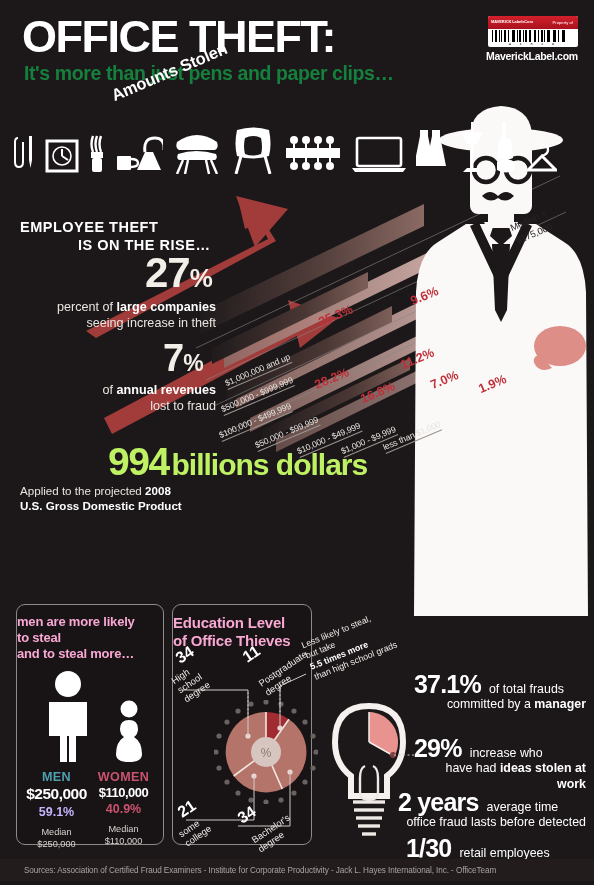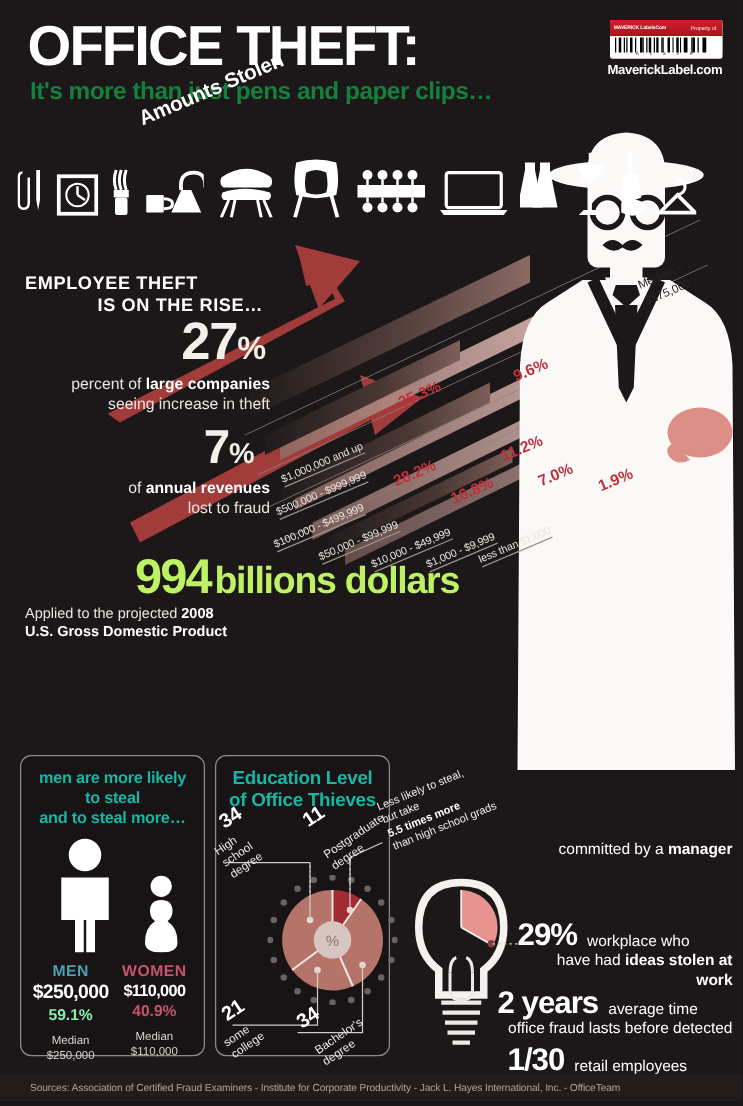--- a/index.html
+++ b/index.html
@@ -132,38 +132,38 @@
 
   
   .panel {
     position: absolute; border: 1px solid #8e8a88; border-radius: 9px;
     background: #181314;
   }
   #panel-gender { left: 16px; top: 604px; width: 148px; height: 241px; }
   #panel-edu    { left: 172px; top: 604px; width: 140px; height: 241px; }
 
   .p-title {
-    text-align: center; color: #14b8a6; font-weight: bold;
+    color: #f9a8d4; font-weight: bold;
     font-size: 13px; line-height: 1.22; padding-top: 9px; letter-spacing: -0.2px;
   }
   .p-title.small { font-size: 15px; }
 
   .figs { position: relative; height: 96px; margin-top: 8px; }
   .fig-m { position: absolute; left: 24px; top: 0; }
   .fig-w { position: absolute; left: 96px; top: 30px; }
 
   .gender-cols { display: flex; padding: 4px 6px 0 6px; }
   .gcol { flex: 1; text-align: center; }
   .glabel { font-size: 12.6px; font-weight: bold; letter-spacing: 0.4px; }
   .glabel.men { color: #4e9fb0; }
   .glabel.women { color: #c9536f; }
   .gamount { font-size: 15.5px; font-weight: bold; color: #ffffff; margin-top: 1px; letter-spacing:-0.5px;}
   .gamount.sm { font-size: 13px; }
   .gpct { font-size: 12.5px; font-weight: bold; margin-top: 2px; }
-  .gpct.men { color: #86efac; }
+  .gpct.men { color: #c4b5fd; }
   .gpct.women { color: #c9536f; }
   .gmed { font-size: 9.2px; color: #d8d4d0; margin-top: 8px; line-height: 1.3; }
 
   
   #edu-pie { position: absolute; left: 214px; top: 700px; }
   .edu-num {
     position: absolute; font-size: 16px; font-weight: bold; color: #ffffff;
     transform: rotate(-34deg);
   }
   .edu-txt {
@@ -622,29 +622,33 @@
       <line x1="32" y1="124" x2="54" y2="124"></line>
       <line x1="36" y1="132" x2="50" y2="132"></line>
     </g>
   </svg>
 
   <svg width="594" height="885" style="position:absolute;left:0;top:0;pointer-events:none">
     <line x1="394" y1="755" x2="418" y2="755" stroke="#cfcac6" stroke-width="1" stroke-dasharray="2 2.5"></line>
   </svg>
 
   <div class="stat" style="left:414px; top:672px; width:172px;">
+    <div class="row-inline">
+      <span class="big">37.1%</span>
+      <span class="t1">of total frauds</span>
+    </div>
     <div class="t2">
       <span>committed by a </span><strong>manager</strong>
     </div>
   </div>
 
   <div class="stat" style="left:414px; top:736px; width:172px;">
     <div class="row-inline">
       <span class="big">29%</span>
-      <span class="t1">workplace who</span>
+      <span class="t1">increase who</span>
     </div>
     <div class="t2">
       <span>have had </span><strong>ideas stolen at work</strong>
     </div>
   </div>
 
   <div class="stat" style="left:398px; top:790px; width:188px;">
     <div class="row-inline">
       <span class="big">2 years</span>
       <span class="t1">average time</span>

